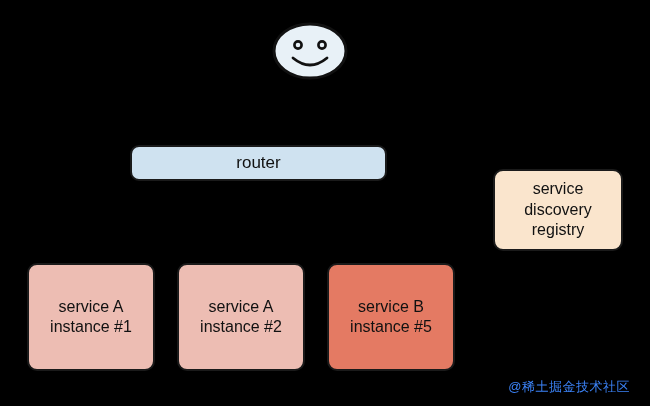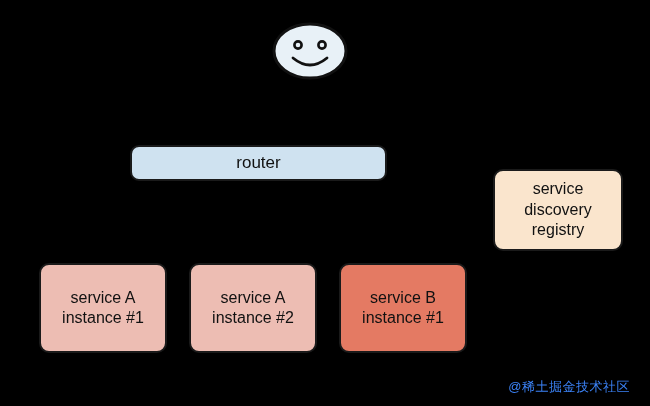--- a/index.html
+++ b/index.html
@@ -57,23 +57,22 @@
     top: 169px;
     width: 130px;
     height: 82px;
     background: #fae5cd;
     font-size: 16px;
   }
 
   .node-service {
     top: 263px;
     width: 128px;
-    height: 90px;
+    height: 108px;
     font-size: 16px;
-    margin-left: 12px;
   }
   .svc-a1 { left: 27px;  background: #edbdb3; }
   .svc-a2 { left: 177px; background: #edbdb3; }
   .svc-b1 { left: 327px; background: #e47a63; }
 
   
   .connector {
     position: absolute;
     background: #000000;
   }
@@ -116,17 +115,17 @@
 
   <div class="node node-registry">service
 discovery
 registry</div>
 
   <div class="node node-service svc-a1">service A
 instance #1</div>
   <div class="node node-service svc-a2">service A
 instance #2</div>
   <div class="node node-service svc-b1">service B
-instance #1</div>
+instance #5</div>
 
   <div class="watermark">@稀土掘金技术社区</div>
 
 </div>
 
 </body></html>

